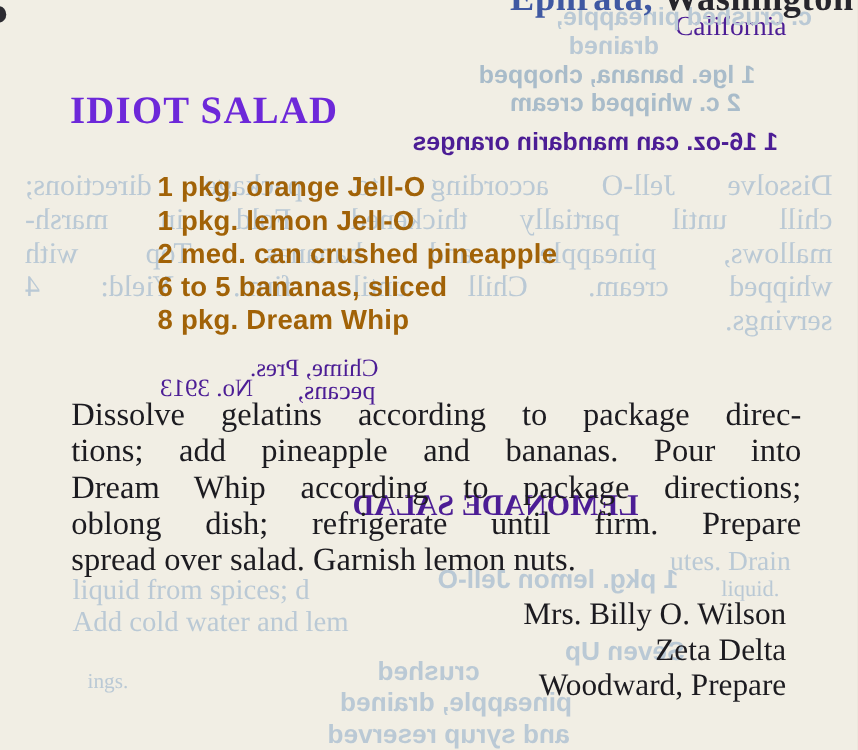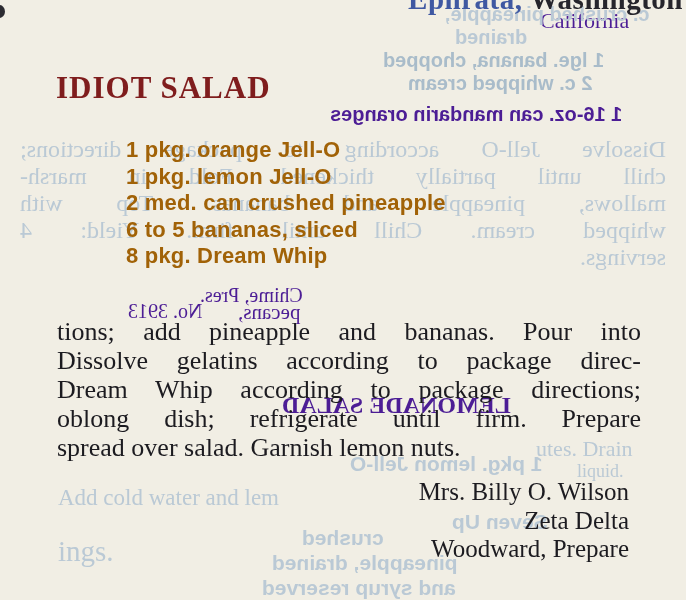--- a/index.html
+++ b/index.html
@@ -18,21 +18,21 @@
   .gpara{font-size:24px;line-height:27px;white-space:normal;}
   .j{text-align:justify;text-align-last:justify;}
   .gpara .last{text-align:left;text-align-last:left;}
   
   .edge-mark{position:absolute;left:-6px;top:5px;width:11px;height:13px;
     background:#2c2b31;border-radius:50%;}
   .toprt{position:absolute;top:-17px;right:3px;font-size:29px;font-weight:bold;
     color:#26252c;letter-spacing:.5px;white-space:nowrap;}
   .toprt .blue{color:#3f58a2;}
   .title{position:absolute;left:56px;top:70px;margin:0;font-size:31px;
-    font-weight:bold;letter-spacing:1px;color:#7f1d1d;}
+    font-weight:bold;letter-spacing:1px;color:#6d28d9;}
   .ingredients{position:absolute;left:126px;top:137px;
     font-family:"Liberation Sans",sans-serif;font-weight:bold;
     font-size:22px;line-height:26.5px;color:#a16207;letter-spacing:.2px;}
   .directions{position:absolute;left:57px;top:317px;width:584px;
     font-size:26px;line-height:29px;color:#1c1b20;}
   .dline{height:29px;overflow:hidden;}
   .attribution{position:absolute;top:478px;right:57px;text-align:right;
     font-size:25px;line-height:28.5px;color:#1c1b20;}
 </style>
 </head>
@@ -53,25 +53,26 @@
     <div class="j">mallows, pineapple and bananas. Top with</div>
     <div class="j">whipped cream. Chill until firm. Yield: 4</div>
     <div class="last">servings.</div>
   </div>
 
   <div class="g gf mir" style="left:200px;top:284px;font-size:20px">Chime, Pres.</div>
   <div class="g gf mir" style="left:128px;top:300px;font-size:20px">No. 3913</div>
   <div class="g gf mir" style="left:238px;top:300px;font-size:21px">pecans,</div>
   <div class="g gf mir" style="left:282px;top:392px;font-size:24px;font-weight:bold">LEMONADE SALAD</div>
   <div class="g gm" style="left:536px;top:436px;font-size:22px">utes. Drain</div>
+  <div class="g gm" style="left:58px;top:459px;font-size:23px">liquid from spices; d</div>
   <div class="g gm" style="left:577px;top:461px;font-size:18px">liquid.</div>
   <div class="g gm sans mir" style="left:350px;top:452px;font-size:21px">1 pkg. lemon Jell-O</div>
   <div class="g gm" style="left:58px;top:485px;font-size:23px">Add cold water and lem</div>
   <div class="g gm sans mir" style="left:452px;top:510px;font-size:21px">Seven Up</div>
-  <div class="g gm" style="left:58px;top:535px;font-size:29px">ings.</div>
+  <div class="g gm" style="left:70px;top:535px;font-size:17px">ings.</div>
   <div class="g gm sans mir" style="left:302px;top:526px;font-size:21px">crushed</div>
   <div class="g gm sans mir" style="left:272px;top:551px;font-size:21px">pineapple, drained</div>
   <div class="g gm sans mir" style="left:262px;top:576px;font-size:21px">and syrup reserved</div>
 
   <div class="edge-mark"></div>
 
   <div class="toprt">
     <span class="blue">Ephrata,</span><span> Washington</span>
   </div>
 
@@ -79,22 +80,22 @@
 
   <div class="ingredients">
     <div>1 pkg. orange Jell-O</div>
     <div>1 pkg. lemon Jell-O</div>
     <div>2 med. can crushed pineapple</div>
     <div>6 to 5 bananas, sliced</div>
     <div>8 pkg. Dream Whip</div>
   </div>
 
   <div class="directions">
+    <div class="dline j">Dissolve gelatins according to package direc-</div>
     <div class="dline j">tions; add pineapple and bananas. Pour into</div>
-    <div class="dline j">Dissolve gelatins according to package direc-</div>
     <div class="dline j">Dream Whip according to package directions;</div>
     <div class="dline j">oblong dish; refrigerate until firm. Prepare</div>
     <div class="dline">spread over salad. Garnish lemon nuts.</div>
   </div>
 
   <div class="attribution">
     <div>Mrs. Billy O. Wilson</div>
     <div>Zeta Delta</div>
     <div>Woodward, Prepare</div>
   </div>

